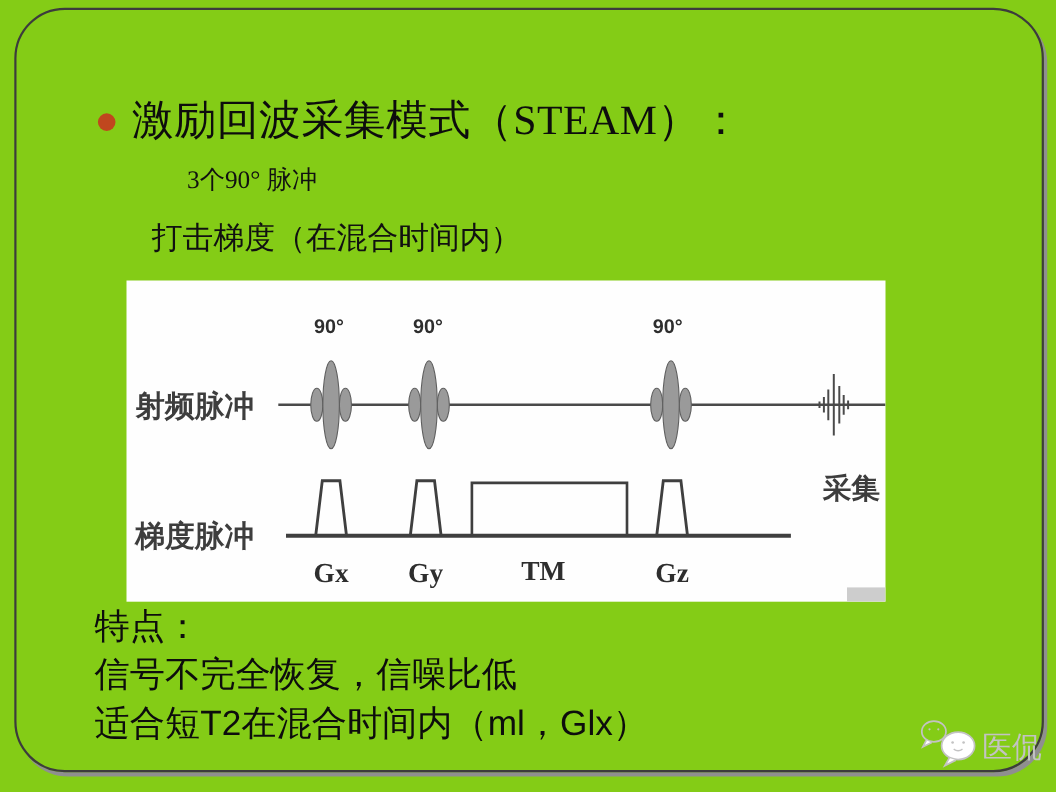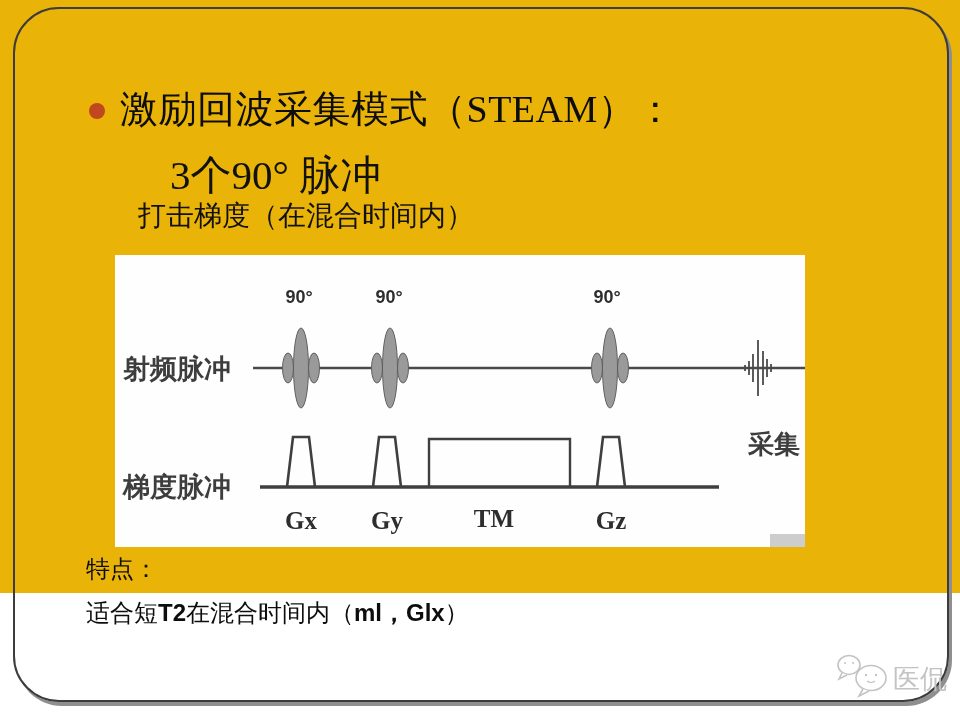--- a/index.html
+++ b/index.html
@@ -7,22 +7,22 @@
     padding: 0;
     width: 960px;
     height: 720px;
     background: #ffffff;
     font-family: "Liberation Serif", "DejaVu Serif", serif;
     overflow: hidden;
   }
   .stage {
     position: relative;
     width: 960px;
-    height: 593px;
-    background: #eab308;
+    height: 720px;
+    background: #84cc16;
   }
   
   .slide-frame {
     position: absolute;
     left: 13px;
     top: 7px;
     width: 936px;
     height: 695px;
     border: 2px solid #3c3c3c;
     border-radius: 46px;
@@ -45,21 +45,21 @@
     top: 84px;
     font-size: 38px;
     color: #0d0d0d;
     white-space: nowrap;
     letter-spacing: 0.5px;
   }
   .subpoint-1 {
     position: absolute;
     left: 170px;
     top: 148px;
-    font-size: 41px;
+    font-size: 23px;
     color: #111;
     white-space: nowrap;
   }
   .subpoint-2 {
     position: absolute;
     left: 138px;
     top: 197px;
     font-size: 28px;
     color: #111;
     white-space: nowrap;
@@ -69,28 +69,28 @@
     left: 115px;
     top: 255px;
     width: 690px;
     height: 292px;
     background: #fefefe;
   }
   .features {
     position: absolute;
     left: 86px;
     top: 547px;
-    font-size: 24px;
+    font-size: 32px;
     line-height: 44px;
     color: #0d0d0d;
     white-space: nowrap;
   }
   .latin-bold {
     font-family: "Liberation Sans", "DejaVu Sans", sans-serif;
-    font-weight: bold;
+    font-weight: normal;
   }
   .watermark {
     position: absolute;
     left: 833px;
     top: 650px;
     width: 118px;
     height: 54px;
   }
   svg text { user-select: none; }
   .diag-cjk {
@@ -180,20 +180,21 @@
       <text class="diag-serif" x="496" y="274" font-size="25" text-anchor="middle">Gz</text>
 
       <text class="diag-cjk" x="659" y="198" font-size="26" text-anchor="middle">采集</text>
 
       <rect x="655" y="279" width="35" height="13" fill="#cdcdcd"></rect>
     </svg>
   </div>
 
   <div class="features">
     <div>特点：</div>
+    <div>信号不完全恢复，信噪比低</div>
     <div><span>适合短</span><span class="latin-bold">T2</span><span>在混合时间内（</span><span class="latin-bold">ml，Glx</span><span>）</span></div>
   </div>
 
   <svg class="watermark" viewBox="0 0 118 54">
     <g fill="none" stroke="#c3c3c3" stroke-width="1.6">
 
       <ellipse cx="16" cy="15" rx="11" ry="9.5"></ellipse>
       <path d="M 9,23 L 6,29 L 14,25" fill="#ffffff" stroke="#c3c3c3"></path>
       <circle cx="12" cy="13" r="1" fill="#c3c3c3" stroke="none"></circle>
       <circle cx="20" cy="13" r="1" fill="#c3c3c3" stroke="none"></circle>

